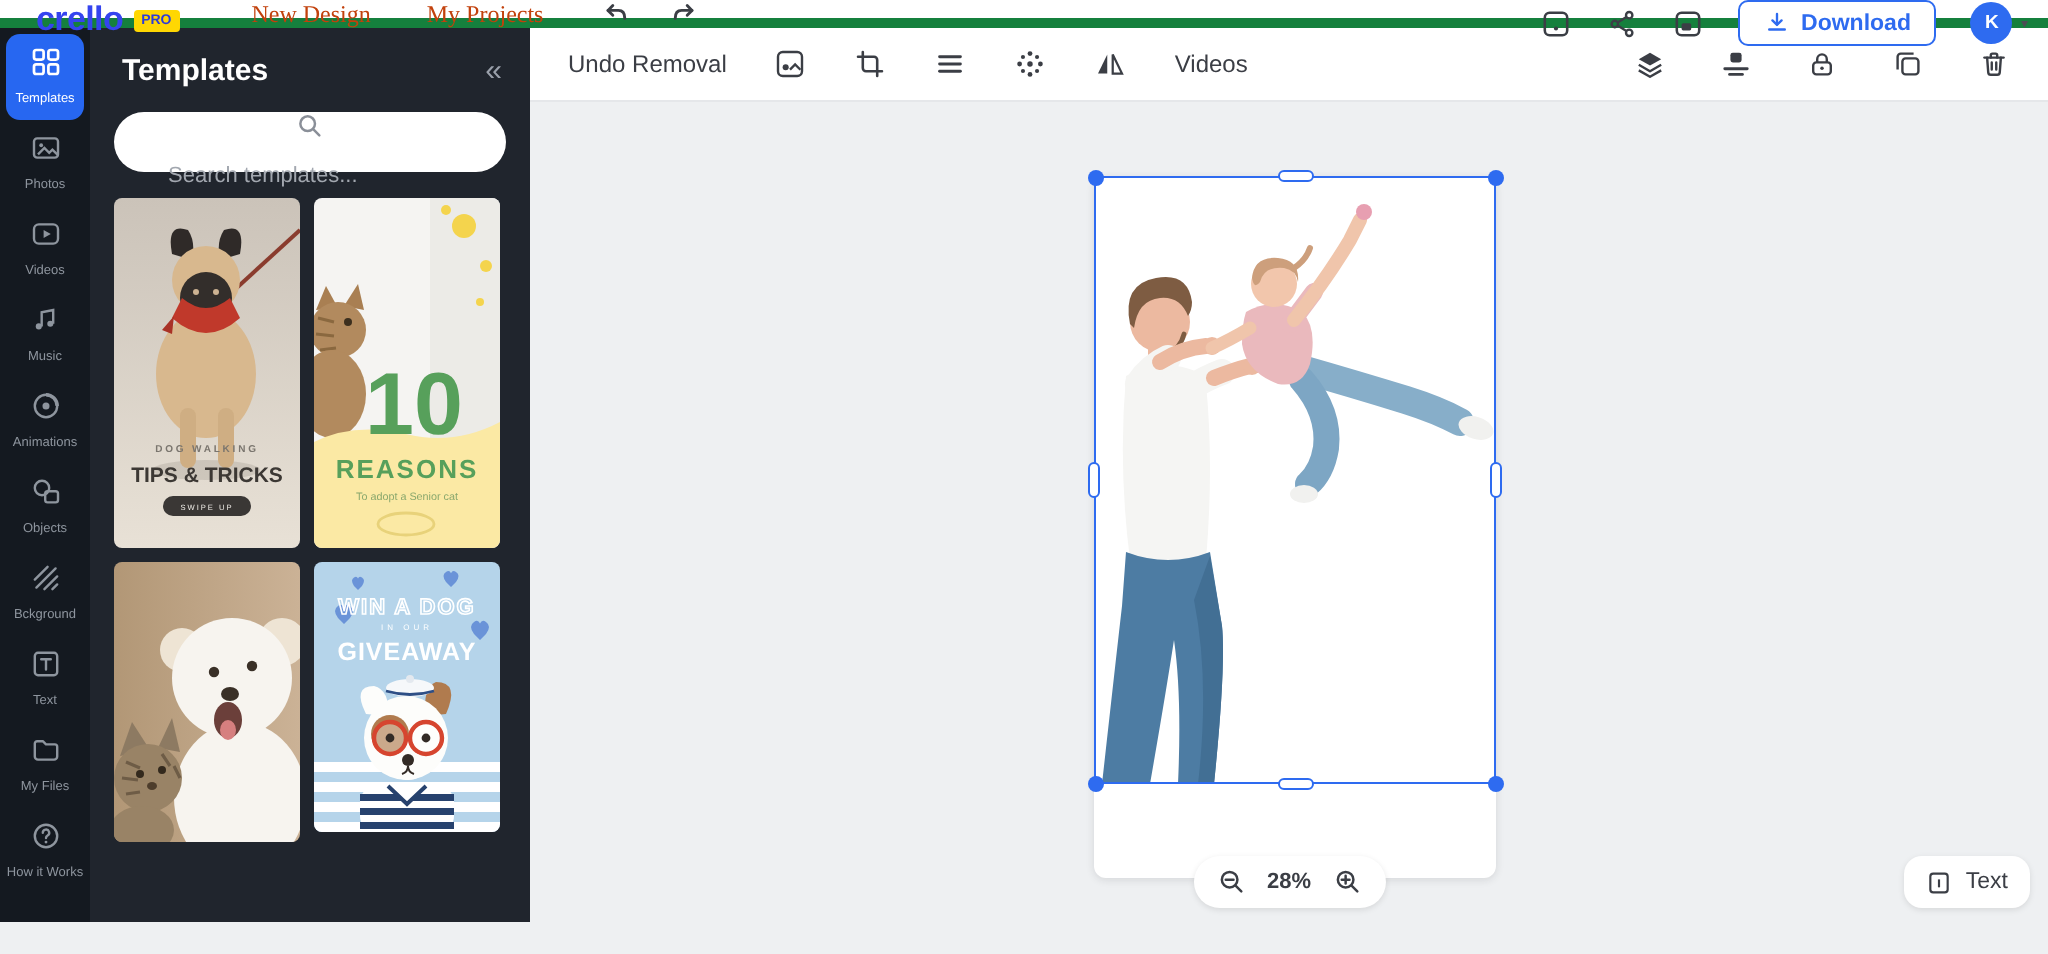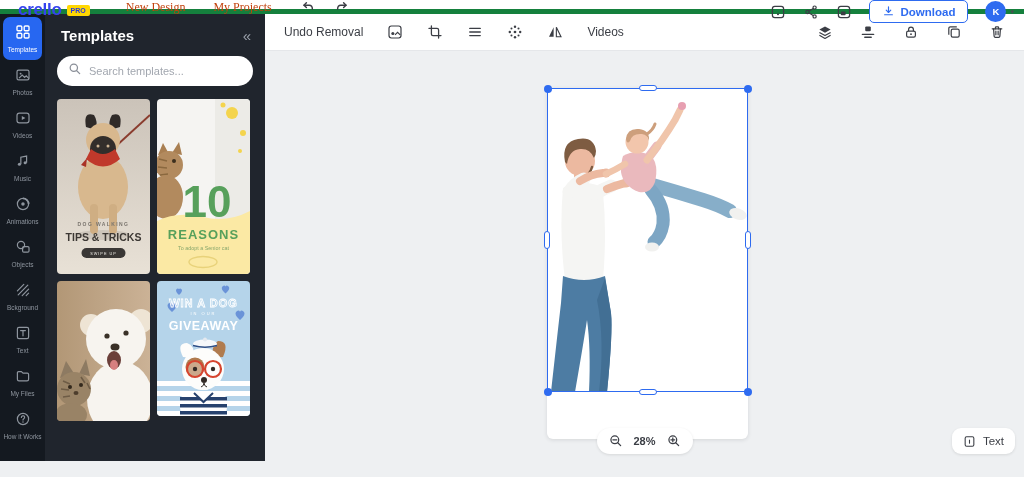--- a/index.html
+++ b/index.html
@@ -38,21 +38,21 @@
   .rail-item svg { width:16px; height:16px; }
   .rail-item .rlbl { font-size:6.5px; line-height:1.15; text-align:center; width:40px; }
   .rail-item.active { background:#2767f1; color:#fff; border-radius:7px; margin:0 3px; }
 
   
   .panel { width:220px; background:#20252d; display:flex; flex-direction:column; overflow:hidden; flex:none; }
   .panel-header { display:flex; align-items:center; justify-content:space-between; padding:13px 16px 10px; }
   .panel-title { color:#fff; font-size:15px; font-weight:700; }
   .collapse { color:#9aa0aa; font-size:15px; cursor:pointer; letter-spacing:-2px; }
   .searchbox { margin:2px 12px 13px; background:#fff; height:30px; border-radius:15px; display:flex;
-               align-items:center; padding:0 11px; gap:7px; }
+               align-items:center; padding:0 11px; gap:7px;flex-direction:column; }
   .searchbox input { border:none; outline:none; flex:1; font-size:11px; color:#333; background:transparent;
                      font-family:"Liberation Sans", sans-serif; }
   .searchbox input::placeholder { color:#a2a7af; }
   .cards { display:flex; gap:7px; padding:0 12px; overflow:hidden; flex:1; }
   .col { display:flex; flex-direction:column; gap:7px; width:93px; }
   .card { width:93px; border-radius:4px; overflow:hidden; cursor:pointer; flex:none; background:#2a303a; }
   .card svg { display:block; }
   svg text { font-family:"Liberation Sans", sans-serif; }
 
   

